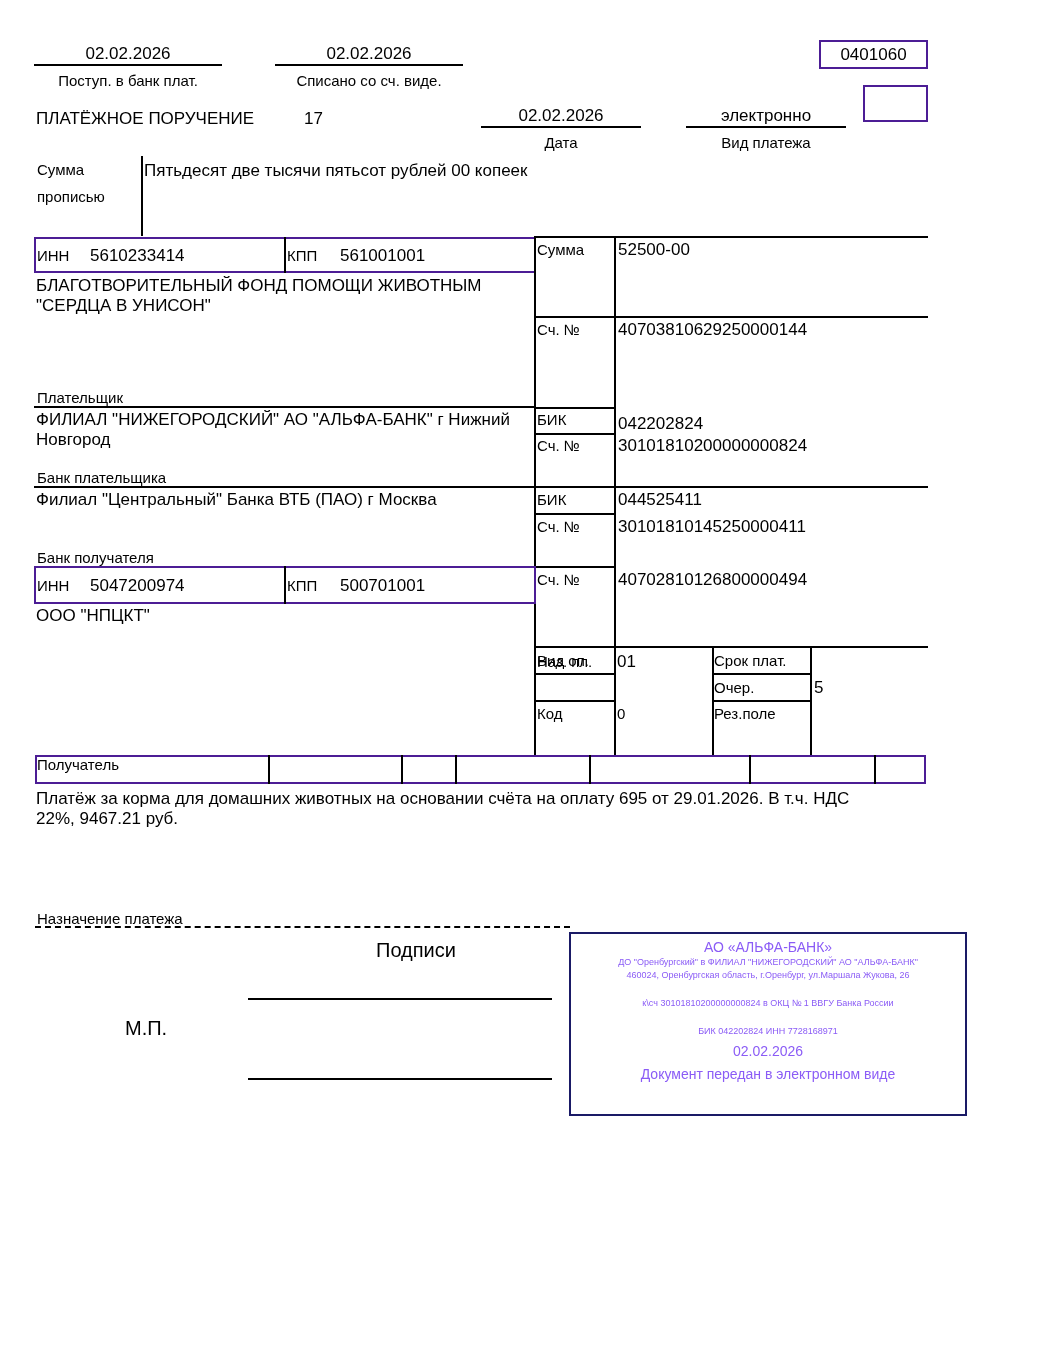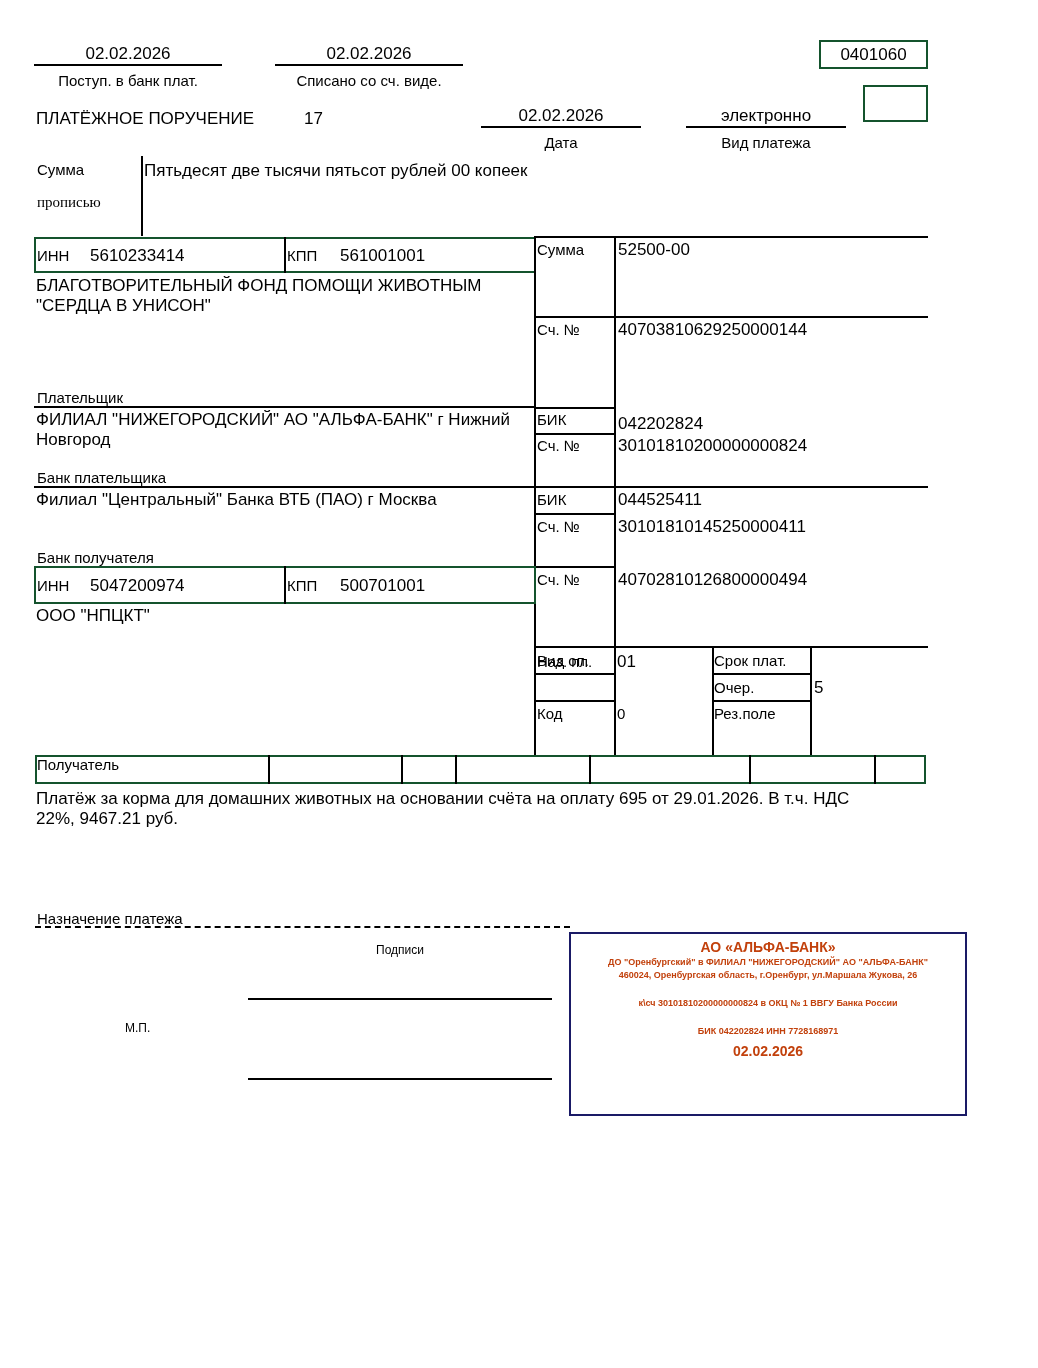--- a/index.html
+++ b/index.html
@@ -1,27 +1,27 @@
 <!DOCTYPE html>
 <html><head>
   <meta charset="utf-8">
   <style>
     html, body { margin: 0; padding: 0; background: #ffffff; }
     body {
       width: 1038px; height: 1368px; position: relative; overflow: hidden;
       font-family: "Liberation Sans", "DejaVu Sans", sans-serif; color: #000;
     }
     .abs { position: absolute; }
-    .t16 { font-size: 12px; line-height: 20px; }
+    .t16 { font-size: 20px; line-height: 20px; }
     .t15 { font-size: 15px; line-height: 19px; }
     .t17 { font-size: 17px; line-height: 20px; }
     .lbl { font-size: 15px; line-height: 19px; }
     .center { text-align: center; }
     .uline { border-bottom: 2px solid #000; }
-    .box { border: 2px solid #14532d; box-sizing: border-box; }
+    .box { border: 2px solid #4c1d95; box-sizing: border-box; }
     .hl { position: absolute; height: 0; border-top: 2px solid #000; }
     .vl { position: absolute; width: 0; border-left: 2px solid #000; }
     .dash { position: absolute; height: 0; border-top: 2px dashed #000; }
     .stamp {
       position: absolute; left: 569px; top: 932px; width: 398px; height: 184px;
       border: 2px solid #1a1a66; box-sizing: border-box; color: #1a1a66; text-align: center;
     }
     .stamp .s-title { font-size: 14px; line-height: 18px; margin-top: 4px; }
     .stamp .s-small { font-size: 9px; line-height: 13px; }
     .stamp .s-big { font-size: 15px; line-height: 20px; }
@@ -43,21 +43,21 @@
 
 <div class="abs t17 center uline" style="left:481px;top:106px;width:160px;">02.02.2026</div>
 <div class="abs lbl center" style="left:481px;top:133px;width:160px;">Дата</div>
 
 <div class="abs t17 center uline" style="left:686px;top:106px;width:160px;">электронно</div>
 <div class="abs lbl center" style="left:686px;top:133px;width:160px;">Вид платежа</div>
 
 <div class="abs box" style="left:863px;top:85px;width:65px;height:37px;"></div>
 
 <div class="abs lbl" style="left:37px;top:160px;">Сумма</div>
-<div class="abs lbl" style="left:37px;top:193px;font-family:Liberation Serif, serif;">прописью</div>
+<div class="abs lbl" style="left:37px;top:187px;">прописью</div>
 <div class="vl" style="left:141px;top:156px;height:80px;"></div>
 <div class="abs t17" style="left:144px;top:161px;">Пятьдесят две тысячи пятьсот рублей 00 копеек</div>
 
 <div class="hl" style="left:534px;top:236px;width:394px;"></div>
 
 <div class="abs box" style="left:34px;top:237px;width:502px;height:36px;"></div>
 <div class="vl" style="left:284px;top:237px;height:36px;"></div>
 
 <div class="vl" style="left:534px;top:236px;height:519px;"></div>
 <div class="vl" style="left:614px;top:236px;height:519px;"></div>
@@ -140,20 +140,21 @@
 <div class="abs t17" style="left:36px;top:789px;">Платёж за корма для домашних животных на основании счёта на оплату 695 от 29.01.2026. В т.ч. НДС</div>
 <div class="abs t17" style="left:36px;top:809px;">22%, 9467.21 руб.</div>
 <div class="abs lbl" style="left:37px;top:909px;">Назначение платежа</div>
 <div class="dash" style="left:35px;top:926px;width:535px;"></div>
 
 <div class="abs t16" style="left:376px;top:940px;">Подписи</div>
 <div class="hl" style="left:248px;top:998px;width:304px;"></div>
 <div class="hl" style="left:248px;top:1078px;width:304px;"></div>
 <div class="abs t16" style="left:125px;top:1018px;">М.П.</div>
 
-<div class="stamp" style="color: #c2410c; border-color: rgb(26, 26, 102); font-weight: bold;">
+<div class="stamp" style="color: #8b5cf6; border-color: rgb(26, 26, 102);">
   <div class="s-title">АО «АЛЬФА-БАНК»</div>
   <div class="s-small">ДО "Оренбургский" в ФИЛИАЛ "НИЖЕГОРОДСКИЙ" АО "АЛЬФА-БАНК"</div>
   <div class="s-small">460024, Оренбургская область, г.Оренбург, ул.Маршала Жукова, 26</div>
   <div class="s-small" style="margin-top:15px;">к\сч 30101810200000000824 в ОКЦ № 1 ВВГУ Банка России</div>
   <div class="s-small" style="margin-top:15px;">БИК 042202824 ИНН 7728168971</div>
   <div class="s-mid" style="margin-top:3px;">02.02.2026</div>
+  <div class="s-mid" style="margin-top:3px;">Документ передан в электронном виде</div>
 </div>
 
 </body></html>

